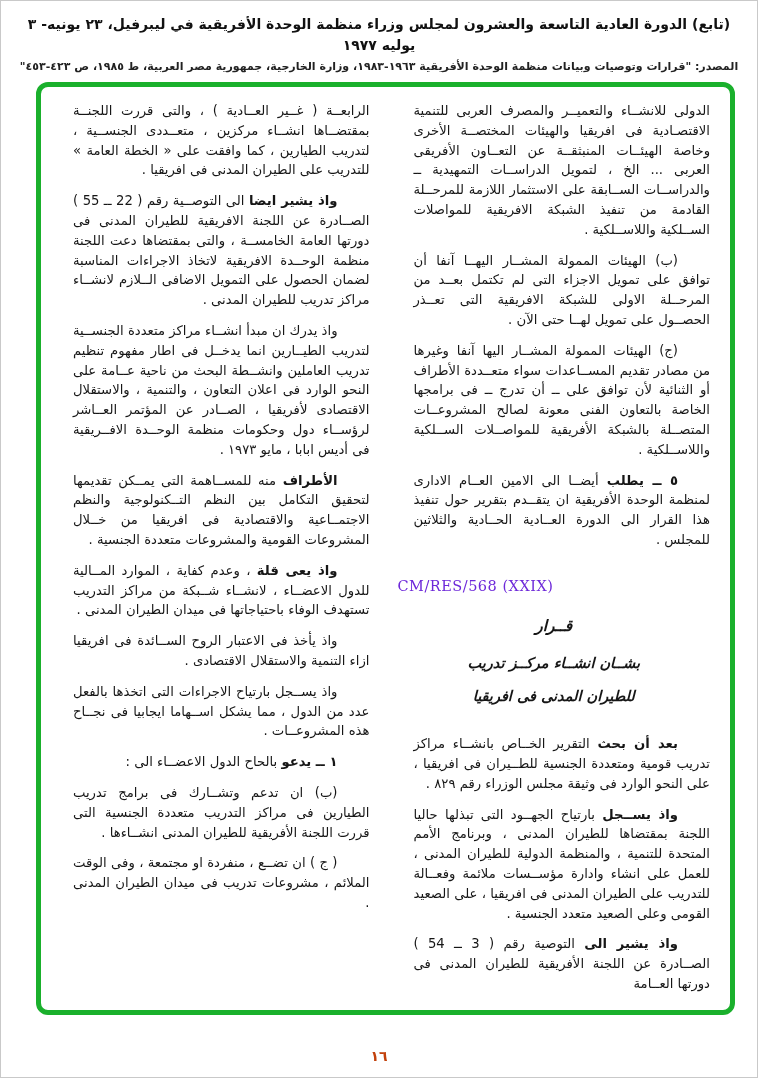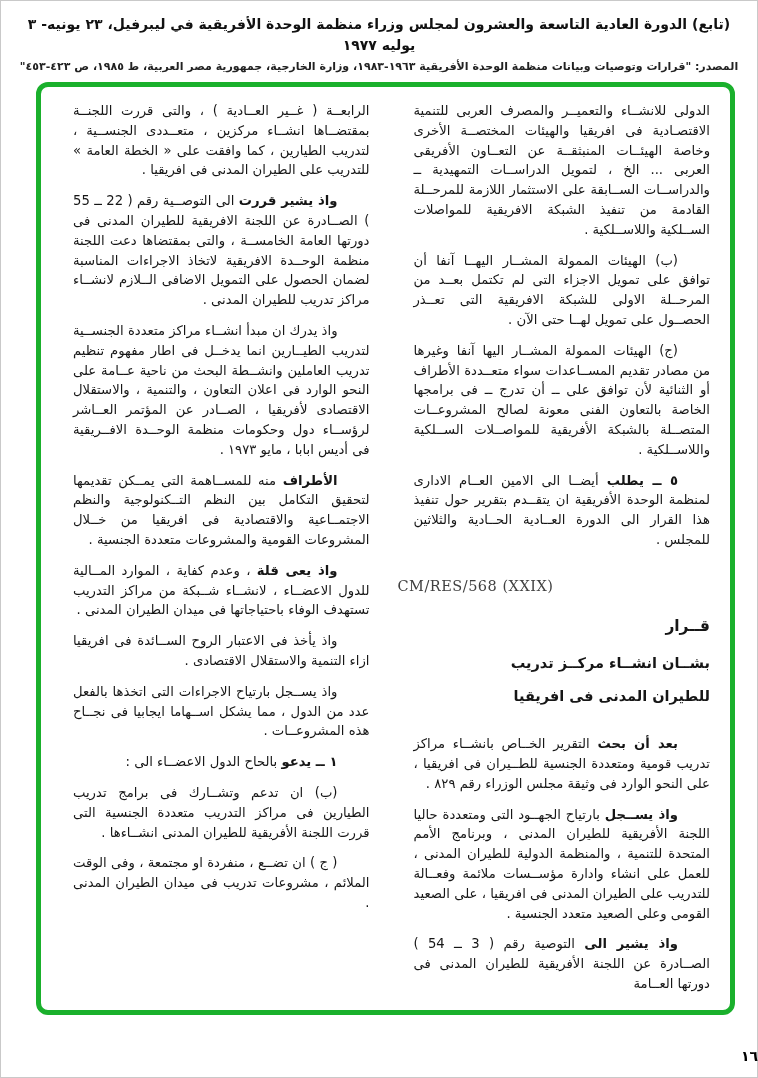--- a/index.html
+++ b/index.html
@@ -52,32 +52,32 @@
     margin:0 0 11px 16px;
     text-align:justify;
     text-indent:32px;
   }
   .para.flush{text-indent:0;}
   .para b{font-weight:bold;}
   .doc-code{
     direction:ltr;text-align:left;
     font-family:"DejaVu Serif",serif;
     font-size:14.5px;letter-spacing:.5px;
-    margin:26px 0 18px 0;color:#404040;
+    margin:26px 0 18px 0;color:#6d28d9;
   }
   .res-heading{
-    text-align:right;font-weight:bold;
-    font-size:14.5px;margin:0 0 12px 0;
+    text-align:center;font-weight:bold;
+    font-size:14.5px;margin:0 0 12px 0;font-style:italic;
   }
   .res-heading.title{font-size:15.5px;margin-bottom:14px;letter-spacing:1px;}
   .spacer-lg{height:14px;}
   
   .footer{
     position:absolute;bottom:14px;left:0;right:0;
-    text-align:right;font-weight:bold;font-size:14px;color:#000000;
+    text-align:center;font-weight:bold;font-size:14px;color:#c2410c;
     direction:rtl;
   }
 </style>
 </head>
 <body>
 
 <div class="page-frame"></div>
 
 <div class="header">
   <div class="header-line1">(تابع) الدورة العادية التاسعة والعشرون لمجلس وزراء منظمة الوحدة الأفريقية في ليبرفيل، ٢٣ يونيه- ٣ يوليه ١٩٧٧</div>
@@ -94,27 +94,27 @@
       <p class="para"><b>٥ ــ يطلب</b><span> أيضــا الى الامين العــام الادارى لمنظمة الوحدة الأفريقية ان يتقــدم بتقرير حول تنفيذ هذا القرار الى الدورة العــادية الحــادية والثلاثين للمجلس .</span></p>
 
       <div class="doc-code">CM/RES/568 (XXIX)</div>
 
       <div class="res-heading title">قــرار</div>
       <div class="res-heading">بشــان انشــاء مركــز تدريب</div>
       <div class="res-heading">للطيران المدنى فى افريقيا</div>
       <div class="spacer-lg"></div>
 
       <p class="para"><b>بعد أن بحث</b><span> التقرير الخــاص بانشــاء مراكز تدريب قومية ومتعددة الجنسية للطــيران فى افريقيا ، على النحو الوارد فى وثيقة مجلس الوزراء رقم ٨٢٩ .</span></p>
-      <p class="para"><b>واذ يســجل</b><span> بارتياح الجهــود التى ومتعددة حاليا اللجنة الأفريقية للطيران المدنى ، وبرنامج الأمم المتحدة للتنمية ، والمنظمة الدولية للطيران المدنى ، للعمل على انشاء وادارة مؤســسات ملائمة وفعــالة للتدريب على الطيران المدنى فى افريقيا ، على الصعيد القومى وعلى الصعيد متعدد الجنسية .</span></p>
+      <p class="para"><b>واذ يســجل</b><span> بارتياح الجهــود التى تبذلها حاليا اللجنة بمقتضاها للطيران المدنى ، وبرنامج الأمم المتحدة للتنمية ، والمنظمة الدولية للطيران المدنى ، للعمل على انشاء وادارة مؤســسات ملائمة وفعــالة للتدريب على الطيران المدنى فى افريقيا ، على الصعيد القومى وعلى الصعيد متعدد الجنسية .</span></p>
       <p class="para"><b>واذ يشير الى</b><span> التوصية رقم ( 3 ــ 54 ) الصــادرة عن اللجنة الأفريقية للطيران المدنى فى دورتها العــامة</span></p>
     </div>
 
     <div class="col">
       <p class="para flush"><b></b><span>الرابعــة ( غــير العــادية ) ، والتى قررت اللجنــة بمقتضــاها انشــاء مركزين ، متعــددى الجنســية ، لتدريب الطيارين ، كما وافقت على « الخطة العامة » للتدريب على الطيران المدنى فى افريقيا .</span></p>
-      <p class="para"><b>واذ يشير قررت</b><span> الى التوصــية رقم ( 22 ــ 55 ) الصــادرة عن اللجنة الافريقية للطيران المدنى فى دورتها العامة الخامســة ، والتى بمقتضاها دعت اللجنة منظمة الوحــدة الافريقية لاتخاذ الاجراءات المناسبة لضمان الحصول على التمويل الاضافى الــلازم لانشــاء مراكز تدريب للطيران المدنى .</span></p>
+      <p class="para"><b>واذ يشير ايضا</b><span> الى التوصــية رقم ( 22 ــ 55 ) الصــادرة عن اللجنة الافريقية للطيران المدنى فى دورتها العامة الخامســة ، والتى بمقتضاها دعت اللجنة منظمة الوحــدة الافريقية لاتخاذ الاجراءات المناسبة لضمان الحصول على التمويل الاضافى الــلازم لانشــاء مراكز تدريب للطيران المدنى .</span></p>
       <p class="para"><b></b><span>واذ يدرك ان مبدأ انشــاء مراكز متعددة الجنســية لتدريب الطيــارين انما يدخــل فى اطار مفهوم تنظيم تدريب العاملين وانشــطة البحث من ناحية عــامة على النحو الوارد فى اعلان التعاون ، والتنمية ، والاستقلال الاقتصادى لأفريقيا ، الصــادر عن المؤتمر العــاشر لرؤســاء دول وحكومات منظمة الوحــدة الافــريقية فى أديس ابابا ، مايو ١٩٧٣ .</span></p>
       <p class="para"><b>الأطراف</b><span> منه للمســاهمة التى يمــكن تقديمها لتحقيق التكامل بين النظم التــكنولوجية والنظم الاجتمــاعية والاقتصادية فى افريقيا من خــلال المشروعات القومية والمشروعات متعددة الجنسية .</span></p>
       <p class="para"><b>واذ يعى قلة</b><span> ، وعدم كفاية ، الموارد المــالية للدول الاعضــاء ، لانشــاء شــبكة من مراكز التدريب تستهدف الوفاء باحتياجاتها فى ميدان الطيران المدنى .</span></p>
       <p class="para"><b></b><span>واذ يأخذ فى الاعتبار الروح الســائدة فى افريقيا ازاء التنمية والاستقلال الاقتصادى .</span></p>
       <p class="para"><b></b><span>واذ يســجل بارتياح الاجراءات التى اتخذها بالفعل عدد من الدول ، مما يشكل اســهاما ايجابيا فى نجــاح هذه المشروعــات .</span></p>
       <p class="para"><b>١ ــ يدعو</b><span> بالحاح الدول الاعضــاء الى :</span></p>
       <p class="para"><b></b><span>(ب) ان تدعم وتشــارك فى برامج تدريب الطيارين فى مراكز التدريب متعددة الجنسية التى قررت اللجنة الأفريقية للطيران المدنى انشــاءها .</span></p>
       <p class="para"><b></b><span>( ج ) ان تضــع ، منفردة او مجتمعة ، وفى الوقت الملائم ، مشروعات تدريب فى ميدان الطيران المدنى .</span></p>
     </div>
 

